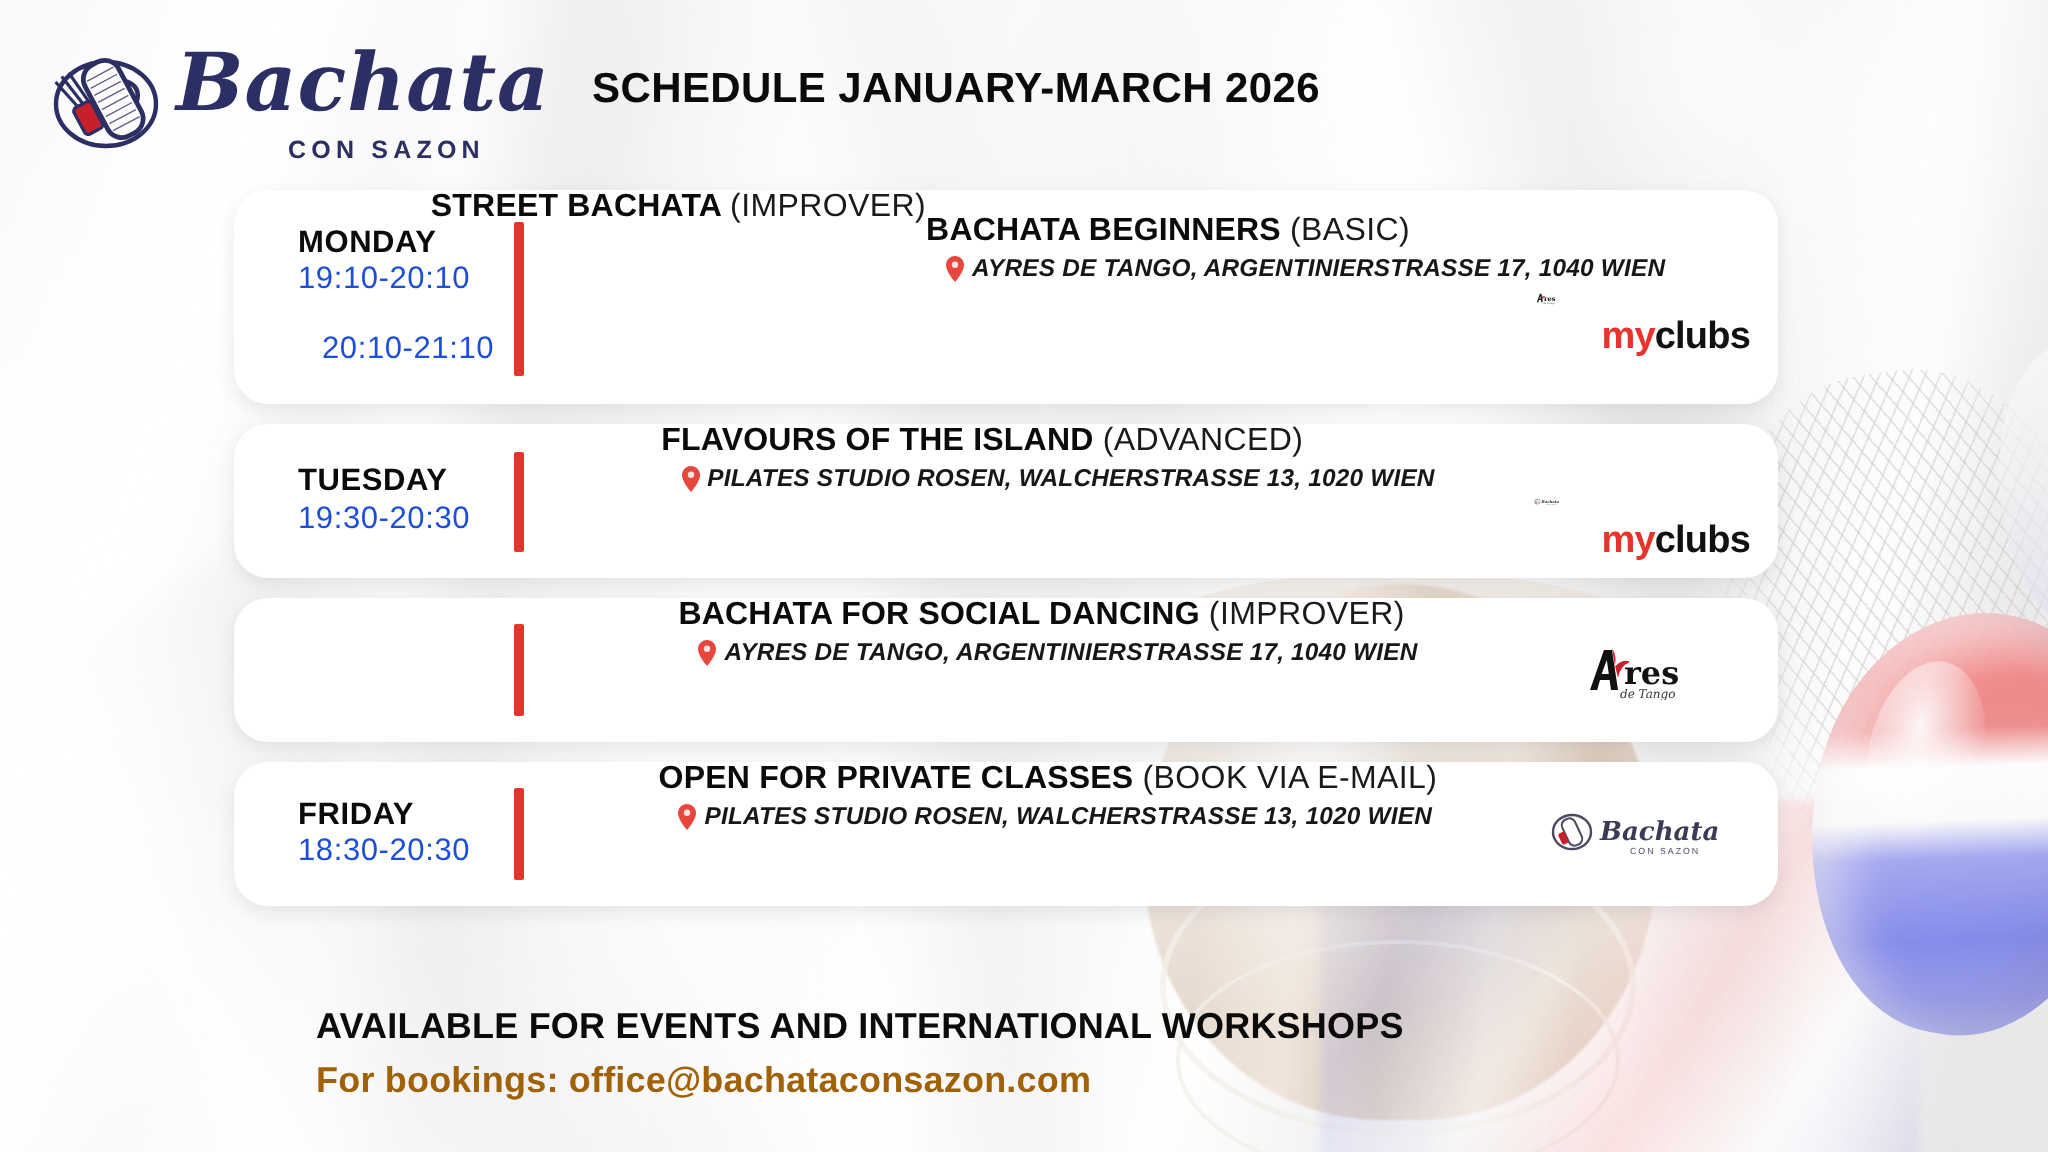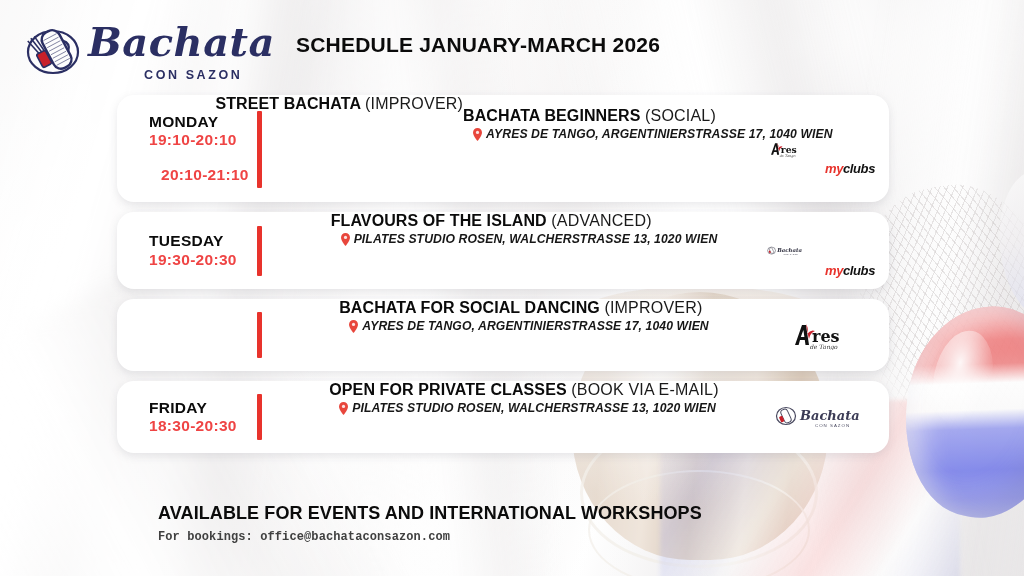--- a/index.html
+++ b/index.html
@@ -143,21 +143,21 @@
   #card-1 { top:212px; height:77px; }
   #card-2 { top:299px; height:72px; }
   #card-3 { top:381px; height:72px; }
 
   .daybox {
     position:absolute; left:18px; top:0; width:220px; height:100%;
     display:flex; flex-direction:column; justify-content:center;
     padding-left:14px;
   }
   .day { font-size:15.5px; font-weight:700; color:#0b0b0b; letter-spacing:.3px; line-height:1.18; }
-  .time { font-size:15.5px; font-weight:700; color:#ef4444; letter-spacing:.3px; line-height:1.18; }
+  .time { font-size:15.5px; font-weight:400; color:#1d4ed8; letter-spacing:.3px; line-height:1.18; }
   .time2 { margin-top:16px; margin-left:12px; }
   .daybox.stack .day { margin-bottom:0; }
 
   .rule {
     position:absolute; width:5px; background:#e8332c; border-radius:1px;
   }
   #card-0 .rule { left:140px; top:16px; bottom:14px; }
   #card-1 .rule { left:140px; top:14px; bottom:13px; }
   #card-2 .rule { left:140px; top:13px; bottom:13px; }
   #card-3 .rule { left:140px; top:13px; bottom:13px; }
@@ -176,31 +176,31 @@
   .pin { width:9px; height:13px; flex:0 0 auto; }
 
   
   .logos {
     position:absolute; right:14px; top:0; height:100%; width:108px;
     display:flex; flex-direction:row; align-items:center; justify-content:center; gap:20px;
   }
   .logo-ayres { width:66px; height:30px; }
   .logo-bcs   { width:92px; height:24px; }
   .logo-myclubs {
-    font-size:13px; font-weight:800; font-style:italic; letter-spacing:-.4px;
+    font-size:19px; font-weight:800; letter-spacing:-.4px;
     line-height:1;
     margin-top:40px;
   }
   .logo-myclubs .my { color:#e8332c; }
   .logo-myclubs .clubs { color:#111; }
 
   
   .foot { position:absolute; left:130px;margin-left:28px; }
   .foot-1 { top:503px; font-size:18px; font-weight:700; color:#0b0b0b; letter-spacing:.1px; }
-  .foot-2 { top:530px; font-size:12px; font-weight:700; color:#404040; letter-spacing:.1px;font-family:Liberation Mono, monospace; }
+  .foot-2 { top:530px; font-size:18px; font-weight:700; color:#a16207; letter-spacing:.1px; }
 </style>
 </head>
 <body>
 
 <div id="bg">
   <div class="silk"></div>
   <div class="silk-fold f1"></div>
   <div class="silk-fold f2"></div>
   <div class="silk-fold f5"></div>
   <div class="silk-fold f3"></div>
@@ -261,21 +261,21 @@
       <div class="time time2">20:10-21:10</div>
     </div>
     <div class="rule"></div>
     <div class="body">
       <div class="entry">
         <div class="cls"><span>STREET BACHATA</span>
           <span class="lvl">(IMPROVER)</span></div>
       </div>
       <div class="entry">
         <div class="cls"><span>BACHATA BEGINNERS</span>
-          <span class="lvl">(SOCIAL)</span></div>
+          <span class="lvl">(BASIC)</span></div>
         <div class="loc">
           <svg class="pin" viewBox="0 0 9 13">
             <path d="M4.5 0C2 0 0 2 0 4.5 0 8 4.5 13 4.5 13S9 8 9 4.5C9 2 7 0 4.5 0z" fill="#e8463c"></path>
             <circle cx="4.5" cy="4.4" r="1.6" fill="#fff" opacity=".85"></circle>
           </svg>
           <span>AYRES DE TANGO, ARGENTINIERSTRASSE 17, 1040 WIEN</span>
         </div>
       </div>
     </div>
     <div class="logos">

